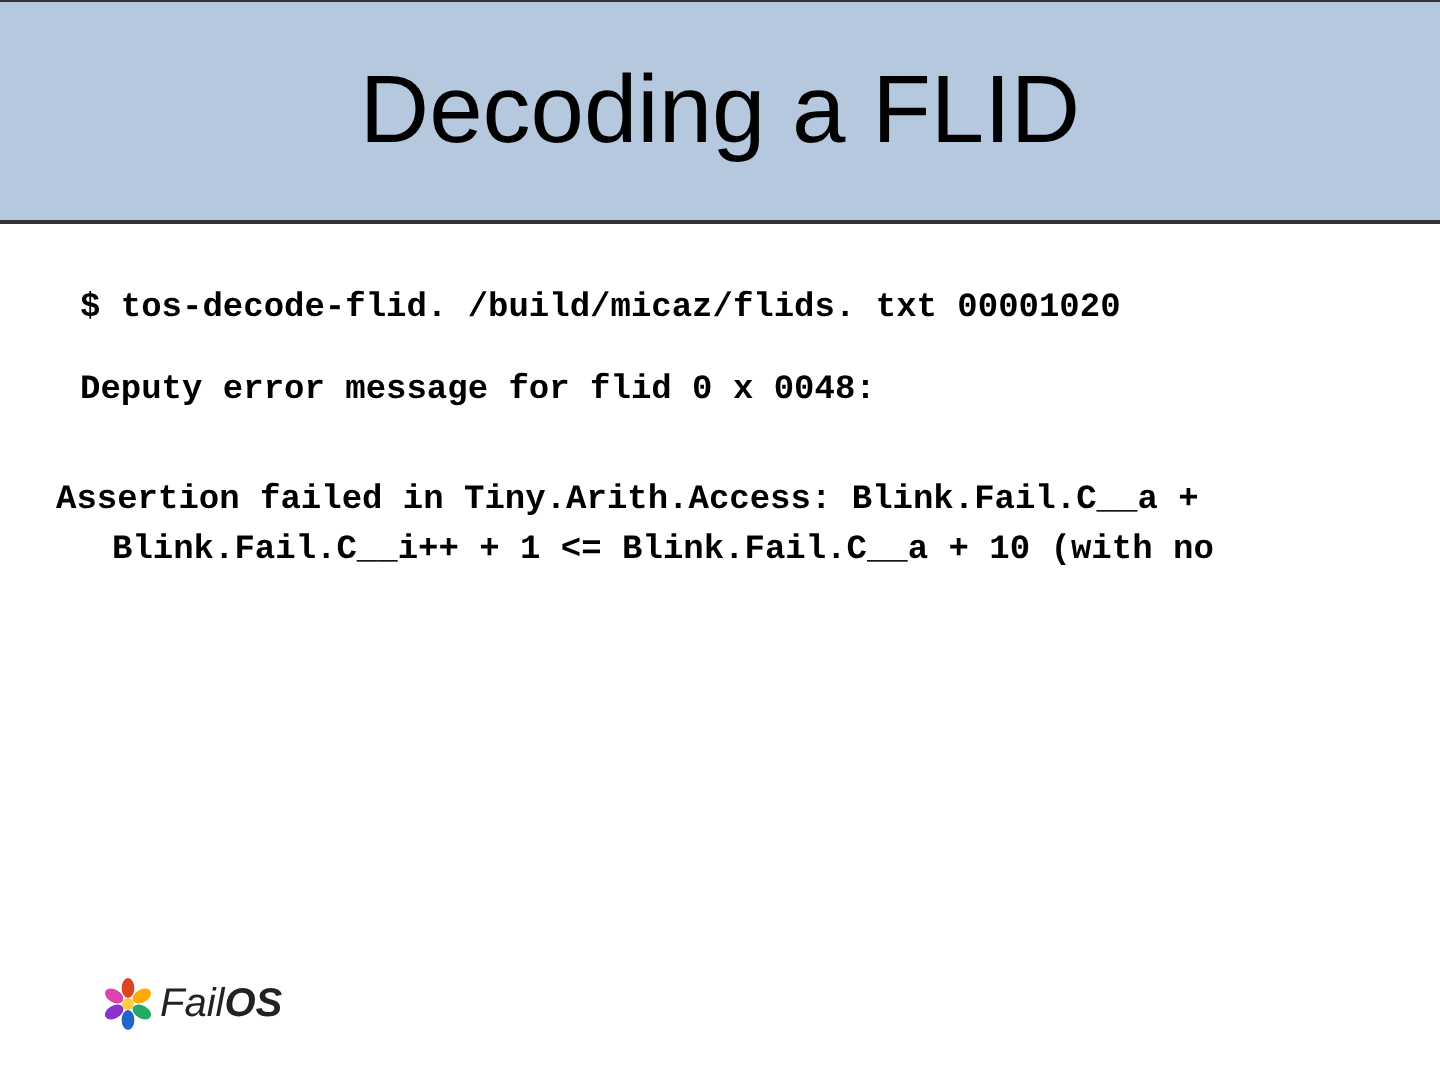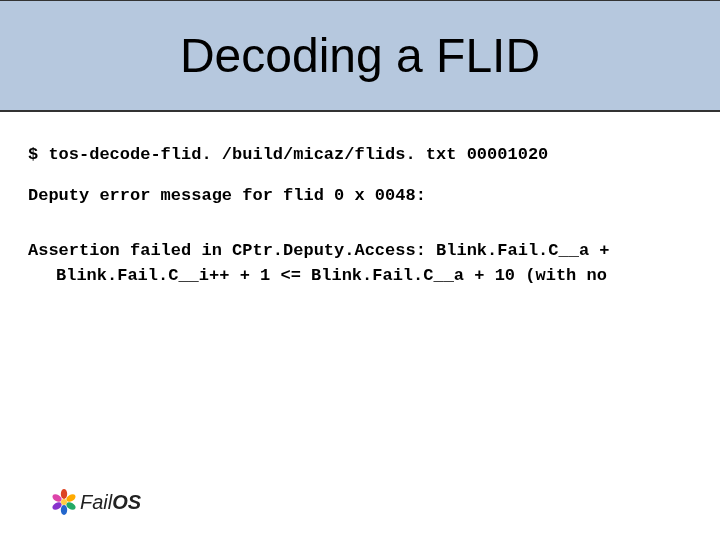--- a/index.html
+++ b/index.html
@@ -29,20 +29,21 @@
   .content {
     padding: 32px 28px 0 28px;
   }
   .mono-line {
     font-family: "Courier New", Courier, monospace;
     font-size: 17px;
     font-weight: bold;
     color: #000;
     margin-bottom: 18px;
     line-height: 1.35;
+    margin-left: 12px;
   }
   .mono-block {
     font-family: "Courier New", Courier, monospace;
     font-size: 17px;
     font-weight: bold;
     color: #000;
     margin-top: 30px;
     margin-bottom: 16px;
     line-height: 1.5;
     padding-left: 0;
@@ -81,21 +82,21 @@
 <div class="header-band">
   <h1 class="title">Decoding a FLID</h1>
 </div>
 
 <div class="content">
   <div class="mono-line">$ tos-decode-flid. /build/micaz/flids. txt 00001020</div>
   <div class="mono-line">Deputy error message for flid 0 x 0048:</div>
 
 
   <div class="mono-block">
-    <span>Assertion failed in CPtr.Deputy.Access: Blink.Fail.C__a +</span>
+    <span>Assertion failed in Tiny.Arith.Access: Blink.Fail.C__a +</span>
     <span class="indent">Blink.Fail.C__i++ + 1 &lt;= Blink.Fail.C__a + 10 (with no</span>
   </div>
 </div>
 
 <div class="logo">
   <span class="logo-flower">
     <svg width="28" height="28" viewBox="0 0 28 28">
       <g>
         <ellipse cx="14" cy="6" rx="3.2" ry="5" fill="#d42" transform="rotate(0 14 14)"></ellipse>
         <ellipse cx="14" cy="6" rx="3.2" ry="5" fill="#fa0" transform="rotate(60 14 14)"></ellipse>

